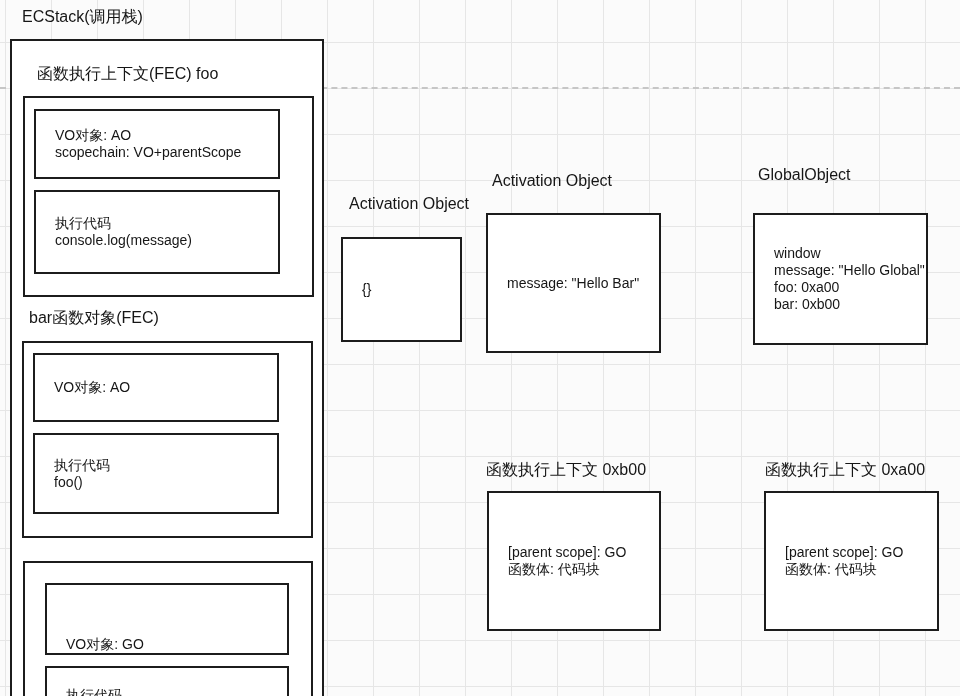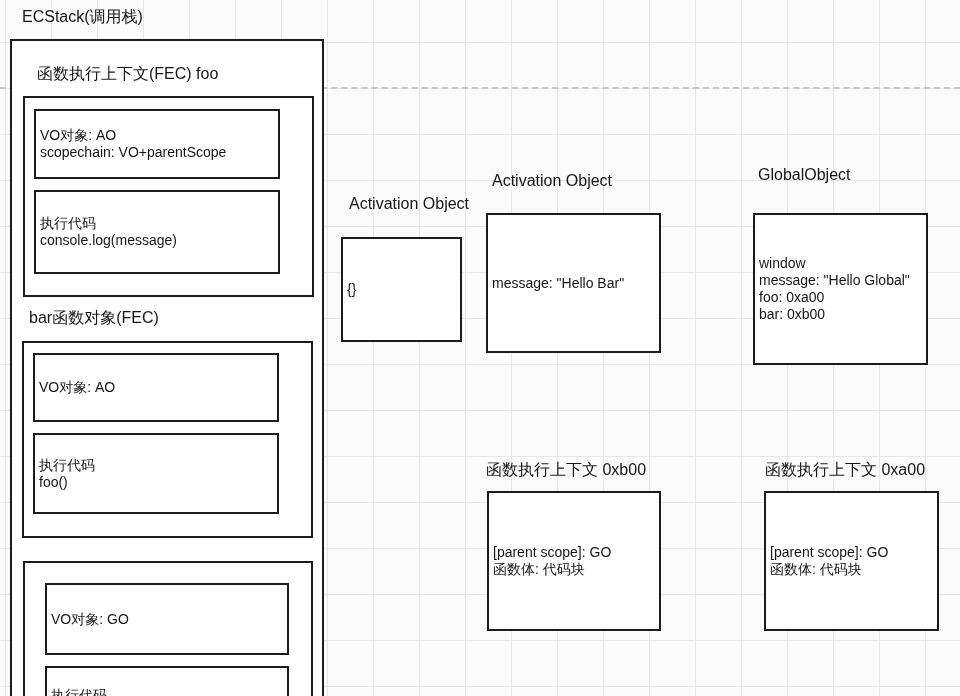--- a/index.html
+++ b/index.html
@@ -21,21 +21,21 @@
     border-top: 2px dashed #c6c6c6;
     z-index: 0;
   }
   .shape {
     position: absolute;
     border: 2px solid #1c1c1c;
     background: #ffffff;
     display: flex;
     flex-direction: column;
     justify-content: center;
-    padding-left: 4px;
+    padding-left: 19px;
     z-index: 2;
   }
   .shape .txt {
     font-size: 14px;
     line-height: 17px;
     white-space: pre-line;
   }
   .container-shape {
     position: absolute;
     border: 2px solid #1c1c1c;
@@ -75,39 +75,39 @@
 <div class="container-shape" style="left:22px; top:341px; width:291px; height:197px;"></div>
 <div class="shape" style="left:33px; top:353px; width:246px; height:69px;">
   <span class="txt">VO对象: AO</span>
 </div>
 <div class="shape" style="left:33px; top:433px; width:246px; height:81px;">
   <span class="txt">执行代码
 foo()</span>
 </div>
 
 <div class="container-shape" style="left:23px; top:561px; width:290px; height:200px;"></div>
-<div class="shape" style="left:45px; top:583px; width:244px; height:72px;">
+<div class="shape" style="left:45px; top:583px; width:244px; height:72px;justify-content:flex-end;">
   <span class="txt">VO对象: GO</span>
 </div>
 <div class="shape clip-start" style="left:45px; top:666px; width:244px; height:95px;">
   <span class="txt">执行代码</span>
 </div>
 
 <div class="lbl" style="left:349px; top:195px;">Activation Object</div>
 <div class="shape" style="left:341px; top:237px; width:121px; height:105px;">
   <span class="txt">{}</span>
 </div>
 
 <div class="lbl" style="left:492px; top:172px;">Activation Object</div>
 <div class="shape" style="left:486px; top:213px; width:175px; height:140px;">
   <span class="txt">message: "Hello Bar"</span>
 </div>
 
 <div class="lbl" style="left:758px; top:166px;">GlobalObject</div>
-<div class="shape" style="left:753px; top:213px; width:175px; height:152px;">
+<div class="shape" style="left:753px; top:213px; width:175px; height:132px;">
   <span class="txt">window
 message: "Hello Global"
 foo: 0xa00
 bar: 0xb00</span>
 </div>
 
 <div class="lbl" style="left:486px; top:461px;">函数执行上下文 0xb00</div>
 <div class="shape" style="left:487px; top:491px; width:174px; height:140px;">
   <span class="txt">[parent scope]: GO
 函数体: 代码块</span>

